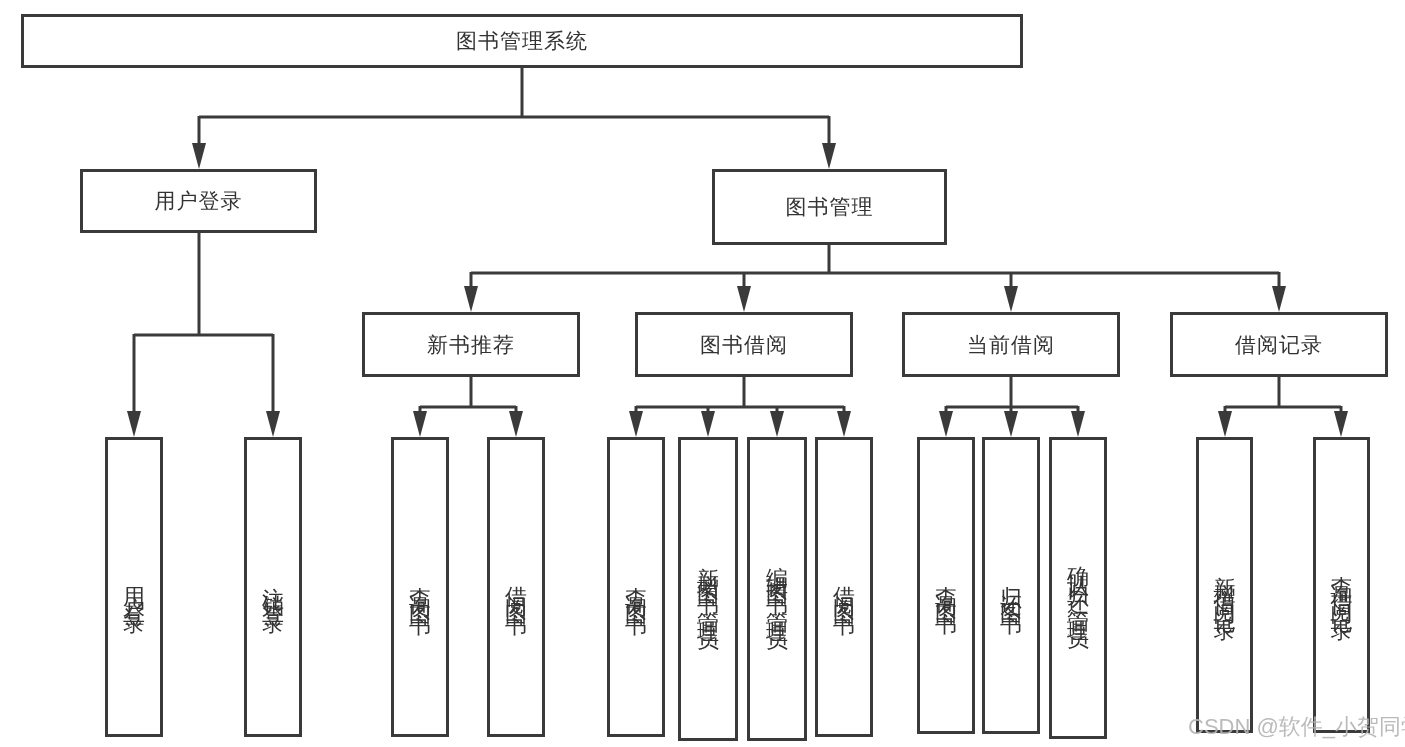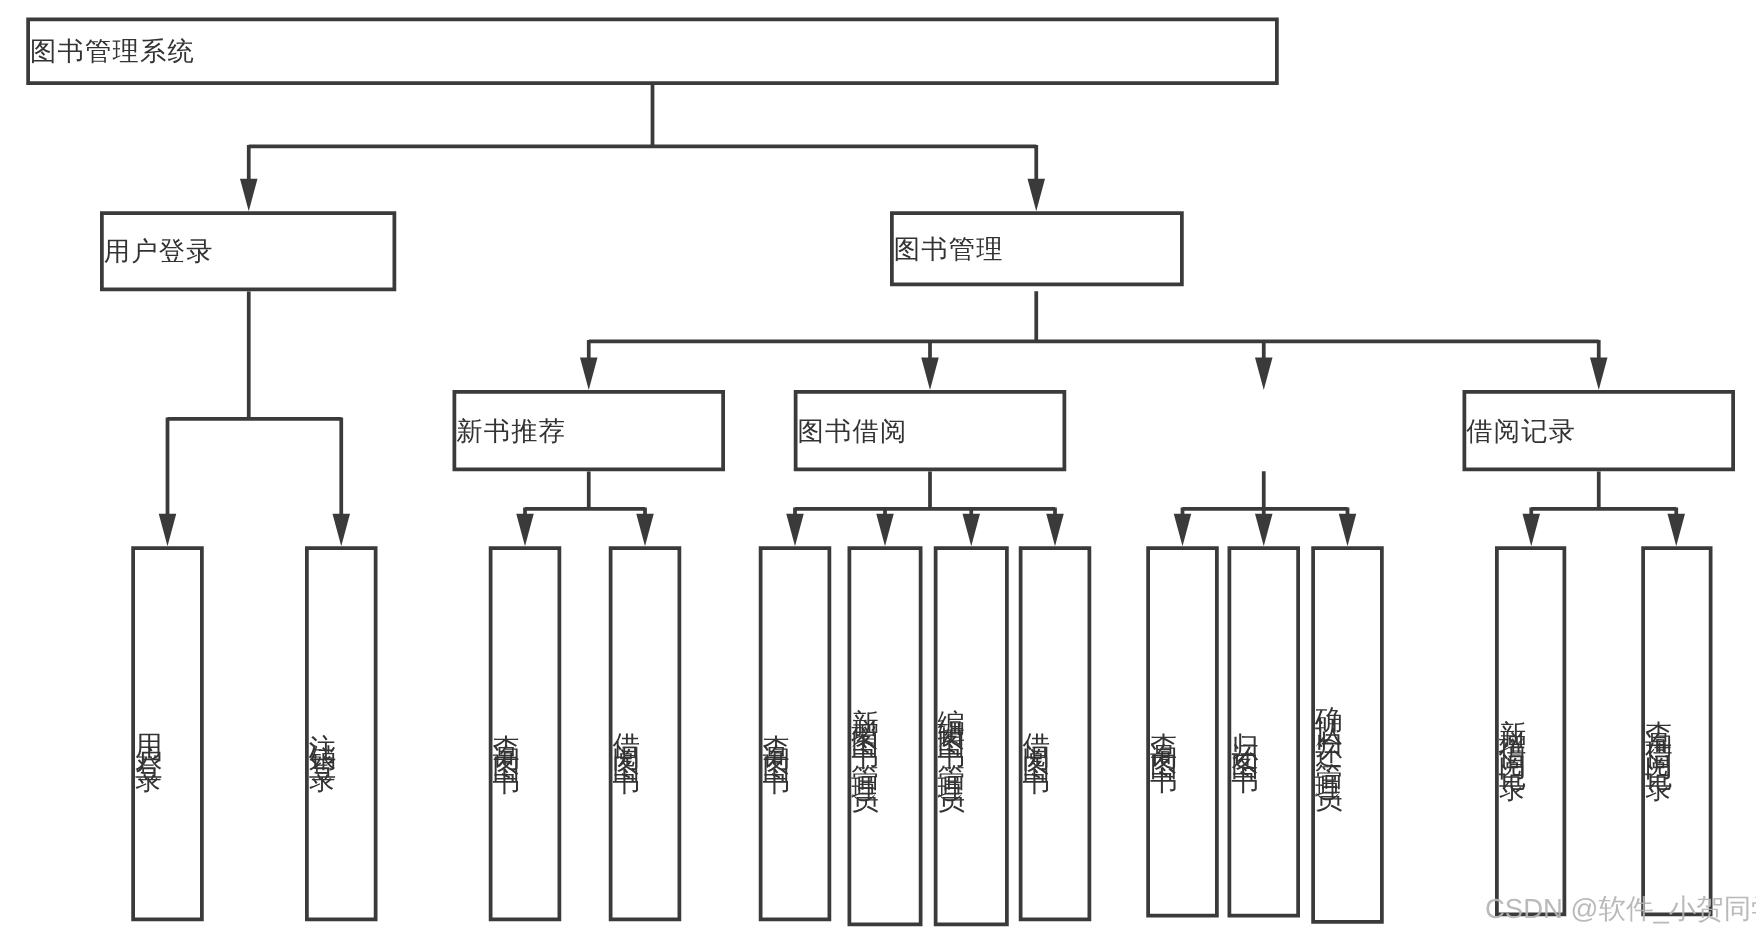--- a/index.html
+++ b/index.html
@@ -17,21 +17,21 @@
     overflow:hidden;
   }
   .connectors{position:absolute;left:0;top:0;z-index:1;}
   .node{
     position:absolute;
     box-sizing:border-box;
     background:#ffffff;
     border:3px solid var(--line);
     display:flex;
     align-items:center;
-    justify-content:flex-start;
+    justify-content:center;
     color:var(--text);
     z-index:2;
   }
   .node .lbl{
     font-size:21px;
     letter-spacing:1px;
     white-space:nowrap;
   }
   .leaf .lbl{
     writing-mode:vertical-rl;
@@ -112,29 +112,32 @@
       <polygon points="1334,411 1348,411 1341,437" fill="var(--line)"></polygon>
     </svg>
 
   <div class="node root" style="left:21px;top:14px;width:1002px;height:54px">
     <span class="lbl">图书管理系统</span>
   </div>
 
   <div class="node" style="left:80px;top:169px;width:237px;height:64px">
     <span class="lbl">用户登录</span>
   </div>
-  <div class="node" style="left:712px;top:169px;width:235px;height:60px">
+  <div class="node" style="left:712px;top:169px;width:235px;height:76px">
     <span class="lbl">图书管理</span>
   </div>
 
   <div class="node" style="left:635px;top:312px;width:218px;height:65px">
     <span class="lbl">图书借阅</span>
   </div>
   <div class="node" style="left:362px;top:312px;width:218px;height:65px">
     <span class="lbl">新书推荐</span>
+  </div>
+  <div class="node" style="left:902px;top:312px;width:218px;height:65px">
+    <span class="lbl">当前借阅</span>
   </div>
   <div class="node" style="left:1170px;top:312px;width:218px;height:65px">
     <span class="lbl">借阅记录</span>
   </div>
 
   <div class="node leaf" style="left:105px;top:437px;width:58px;height:300px">
     <span class="lbl">用户登录</span>
   </div>
   <div class="node leaf" style="left:244px;top:437px;width:58px;height:300px">
     <span class="lbl">注销登录</span>

